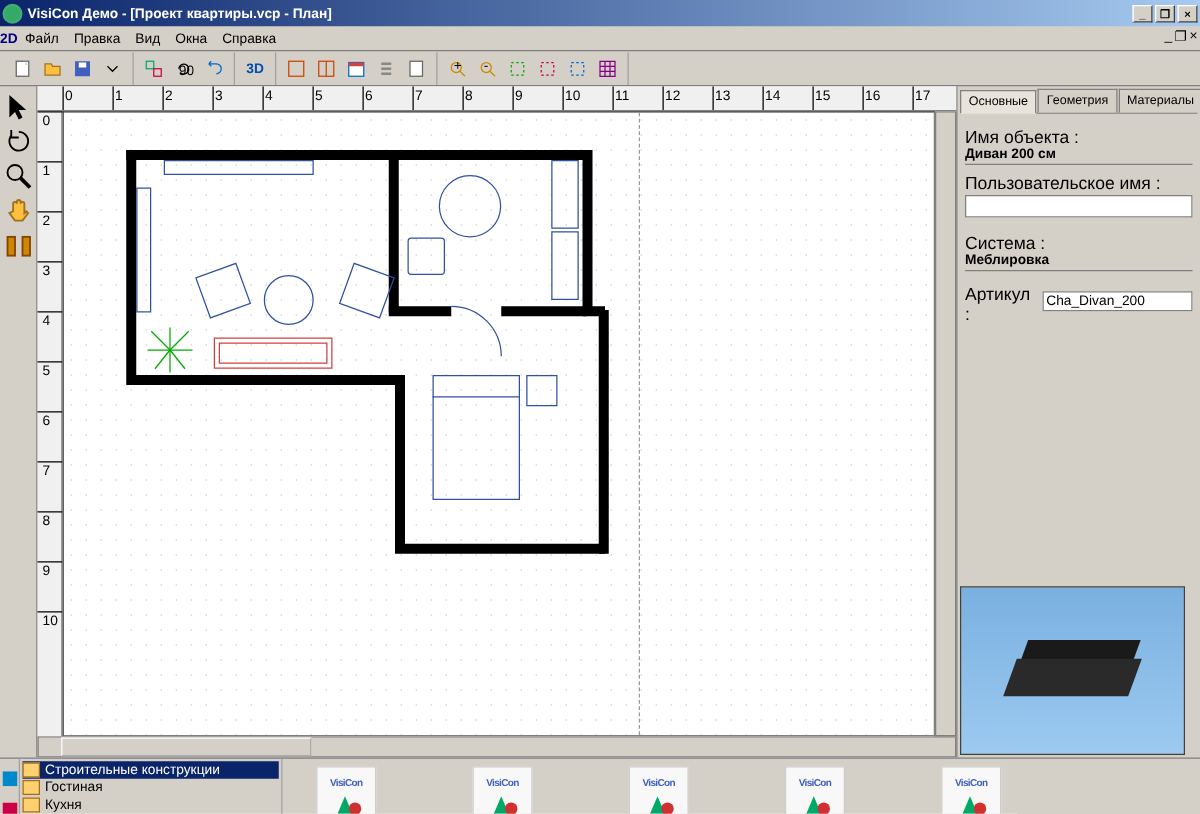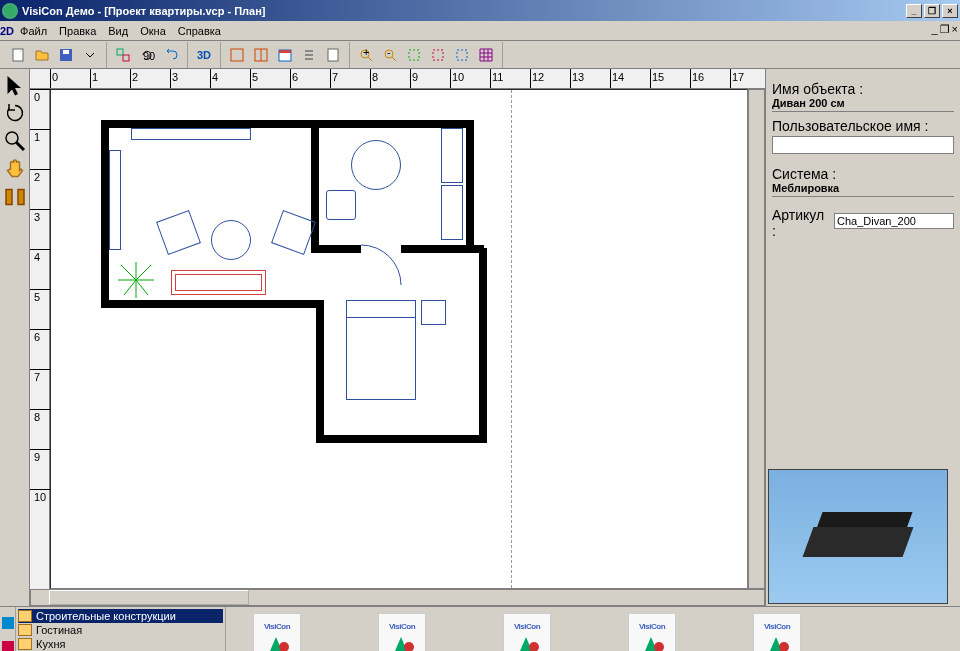--- a/index.html
+++ b/index.html
@@ -385,20 +385,25 @@
         <div style="position:absolute;left:460px;top:0;bottom:0;border-left:1px dashed #999"></div>
       </div>
       <div class="scroll-v"></div>
     </div>
     <div class="scroll-h">
         <div class="thumb"></div>
       </div>
   </div>
 
   <div class="right-panel">
+    <div class="rp-tabs">
+      <div class="rp-tab active">Основные</div>
+      <div class="rp-tab">Геометрия</div>
+      <div class="rp-tab">Материалы</div>
+    </div>
     <div class="rp-body">
       <div class="rp-label">Имя объекта :</div>
       <div class="rp-value">Диван 200 см</div>
 
       <div class="rp-label">Пользовательское имя :</div>
       <input class="rp-input" value="" style="">
 
       <div class="rp-label">Система :</div>
       <div class="rp-value">Меблировка</div>
 

